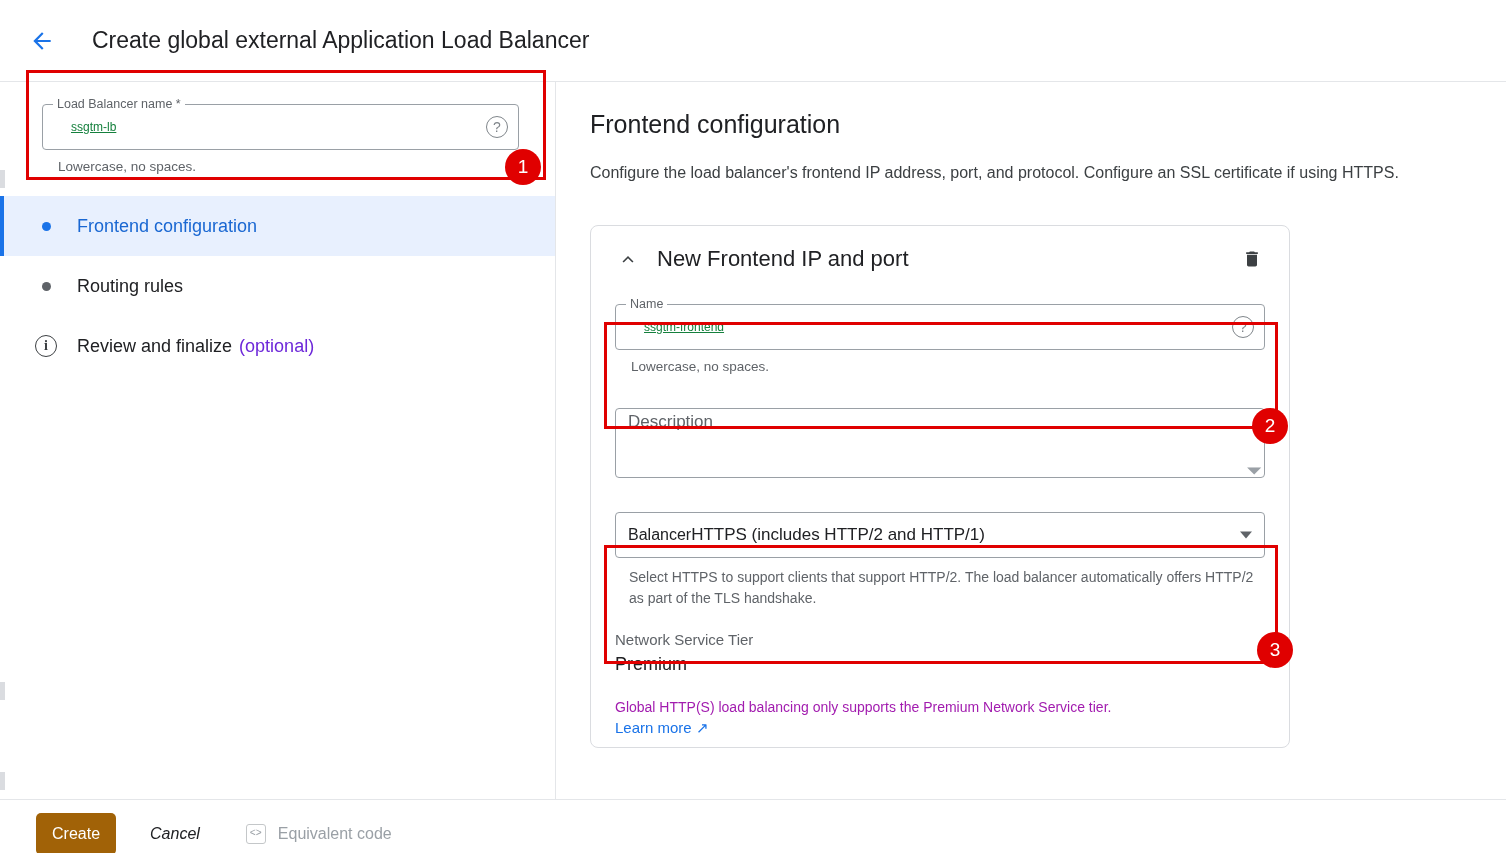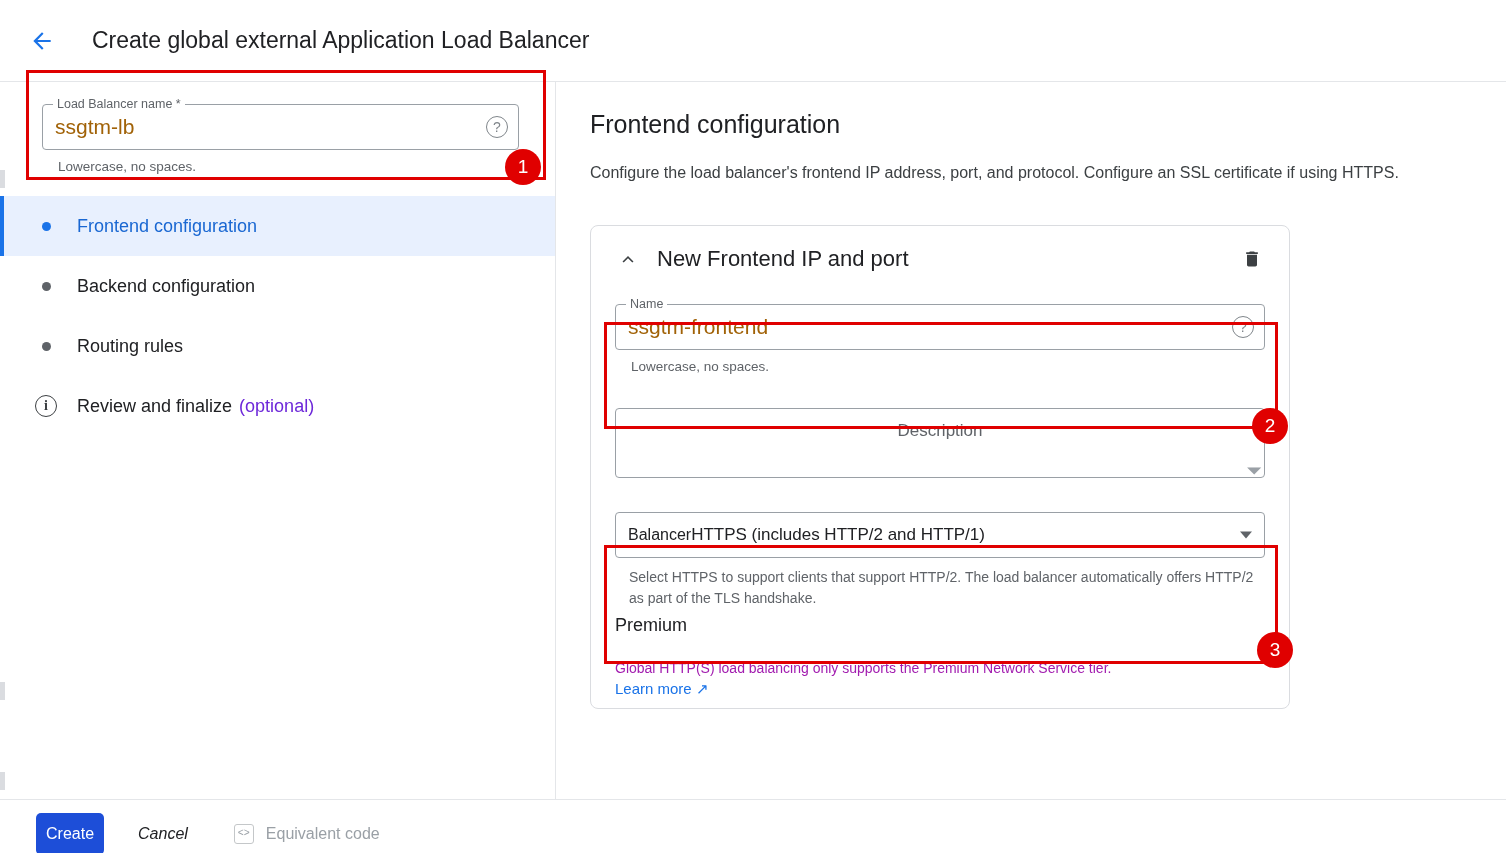--- a/index.html
+++ b/index.html
@@ -64,37 +64,38 @@
     box-sizing: border-box;
   }
   .text-field {
     position: relative;
     border: 1px solid #9aa0a6;
     border-radius: 4px;
     height: 46px;
     box-sizing: border-box;
     display: flex;
     align-items: center;
-    padding: 0 12px;
+    padding: 0 28px;
     background: #fff;
   }
   .text-field .legend {
     position: absolute;
     top: -9px;
     left: 10px;
     background: #fff;
     padding: 0 4px;
     font-size: 12.5px;
     color: #5f6368;
     line-height: 16px;
     white-space: nowrap;
   }
   .text-field .value {
-    font-size: 21px;
-    color: #a16207;
+    font-size: 12px;
+    color: #15803d;
+    text-decoration: underline;
   }
   .help-icon {
     position: absolute;
     right: 10px;
     top: 50%;
     transform: translateY(-50%);
     width: 22px;
     height: 22px;
     border-radius: 50%;
     border: 1.6px solid #80868b;
@@ -232,25 +233,24 @@
     justify-content: center;
   }
 
   .field-wrap { margin-bottom: 6px; }
 
   .textarea-field {
     border: 1px solid #9aa0a6;
     border-radius: 4px;
     height: 70px;
     box-sizing: border-box;
-    padding: 12px 12px;
+    padding: 3px 12px;
     position: relative;
     font-size: 17px;
     color: #5f6368;
-    text-align: center;
   }
   .resize-handle {
     position: absolute;
     right: 4px;
     bottom: 3px;
     font-size: 13px;
     color: #9aa0a6;
     transform: rotate(45deg);
   }
 
@@ -314,27 +314,27 @@
     border-top: 1px solid #e4e6e9;
     display: flex;
     align-items: center;
     padding-left: 36px;
     box-sizing: border-box;
     background: #fff;
     position: relative;
     z-index: 5;
   }
   .btn-create {
-    background: #1d4ed8;
+    background: #a16207;
     color: #fff;
     font-size: 16px;
     border: none;
     border-radius: 5px;
     height: 42px;
-    padding: 0 10px;
+    padding: 0 16px;
     cursor: pointer;
     font-family: "Liberation Sans", sans-serif;
   }
   .btn-cancel {
     background: transparent;
     border: none;
     color: #202124;
     font-size: 16px;
     margin-left: 28px;
     cursor: pointer;
@@ -420,24 +420,20 @@
       <div class="hint">Lowercase, no spaces.</div>
     </div>
 
     <div class="nav-list">
 
       <div class="nav-item active">
         <span class="nav-bullet"></span>
         <span class="nav-label">Frontend configuration</span>
       </div>
 
-      <div class="nav-item">
-        <span class="nav-bullet"></span>
-        <span class="nav-label">Backend configuration</span>
-      </div>
 
       <div class="nav-item">
         <span class="nav-bullet"></span>
         <span class="nav-label">Routing rules</span>
       </div>
 
       <div class="nav-item">
         <span class="info-icon">i</span>
         <span class="nav-label">Review and finalize</span>
         <span class="nav-optional">(optional)</span>
@@ -490,20 +486,21 @@
       <div class="field-wrap" style="margin-top:34px;">
         <div class="select-field">
           <span class="legend">Balancer</span>
           <span class="value">HTTPS (includes HTTP/2 and HTTP/1)</span>
           <span class="caret"></span>
         </div>
         <div class="field-note">Select HTTPS to support clients that support HTTP/2. The load balancer automatically offers HTTP/2 as part of the TLS handshake.</div>
       </div>
 
       <div>
+        <div class="tier-label">Network Service Tier</div>
         <div class="tier-value">Premium</div>
         <div class="tier-note">Global HTTP(S) load balancing only supports the Premium Network Service tier.</div>
         <a class="link"><span>Learn more</span> ↗</a>
       </div>
 
     </div>
   </div>
 </div>
 
 <div class="footer">

